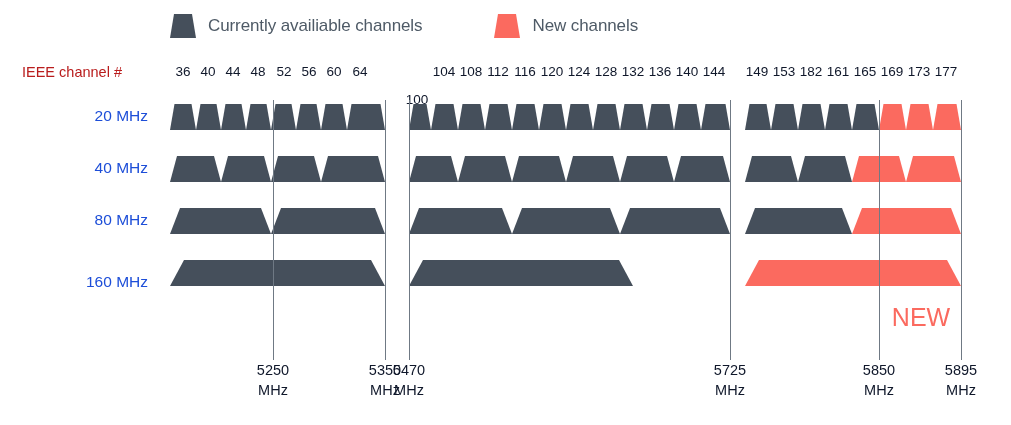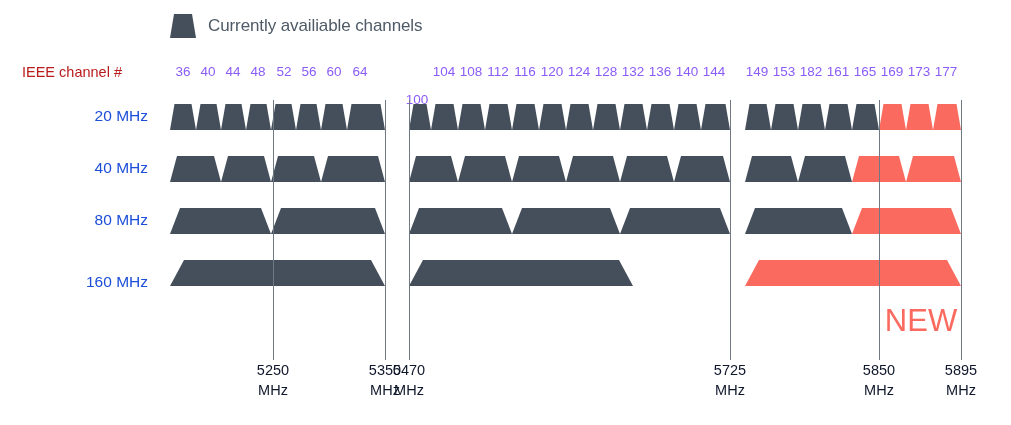--- a/index.html
+++ b/index.html
@@ -18,60 +18,66 @@
   .legend-swatch{width:26px;height:24px;display:block;}
   .legend-label{font-size:17px;color:#4e5a66;margin-left:12px;letter-spacing:-0.1px;white-space:nowrap;}
   .legend-gap{width:72px;}
 
   
   .chan-axis-label{
     position:absolute;left:22px;top:64px;font-size:14.5px;color:#b91c1c;white-space:nowrap;
   }
   .chan-nums{position:absolute;top:64px;left:0;width:1011px;height:18px;}
   .chan-num{
-    position:absolute;top:0;font-size:13.5px;color:#8b5cf6;
+    position:absolute;top:0;font-size:13.5px;color:#0f172a;
     text-align:center;white-space:nowrap;transform:translateX(-50%);
   }
 
   
   .row-label{
     position:absolute;font-size:15.5px;color:#1d4ed8;text-align:right;
     width:120px;left:28px;white-space:nowrap;
   }
 
   
   .plot{position:absolute;left:0;top:0;width:1011px;height:425px;}
 
   .vline{position:absolute;width:1px;background:#6f7984;}
 
   .tick-label{
     position:absolute;font-size:14.5px;color:#0f172a;text-align:center;
     white-space:nowrap;transform:translateX(-50%);line-height:20px;
   }
 
   .new-badge{
-    position:absolute;font-size:31px;color:#fb6a5f;white-space:nowrap;
+    position:absolute;font-size:25px;color:#fb6a5f;white-space:nowrap;
     transform:translateX(-50%);
   }
 
   svg.shapes{position:absolute;left:0;top:0;width:1011px;height:425px;}
 </style>
 </head>
 <body>
 
 <div id="root">
 
   <div class="legend">
     <div class="legend-item">
       <svg class="legend-swatch" viewBox="0 0 26 24">
         <polygon points="4,0 22,0 26,24 0,24" fill="#454f5b"></polygon>
       </svg>
       <span class="legend-label">Currently availiable channels</span>
     </div>
     <div class="legend-gap"></div>
+    <div class="legend-item">
+      <svg class="legend-swatch" viewBox="0 0 26 24">
+        <polygon points="4,0 22,0 26,24 0,24" fill="#fb6a5f"></polygon>
+      </svg>
+      <span class="legend-label">New channels</span>
+    </div>
   </div>
 
   <div class="chan-axis-label">IEEE channel #</div>
   <div class="chan-nums" id="chan-nums">
       <div class="chan-num" style="left: 183px;">36</div>
       <div class="chan-num" style="left: 208px;">40</div>
       <div class="chan-num" style="left: 233px;">44</div>
       <div class="chan-num" style="left: 258px;">48</div>
       <div class="chan-num" style="left: 284px;">52</div>
       <div class="chan-num" style="left: 309px;">56</div>

